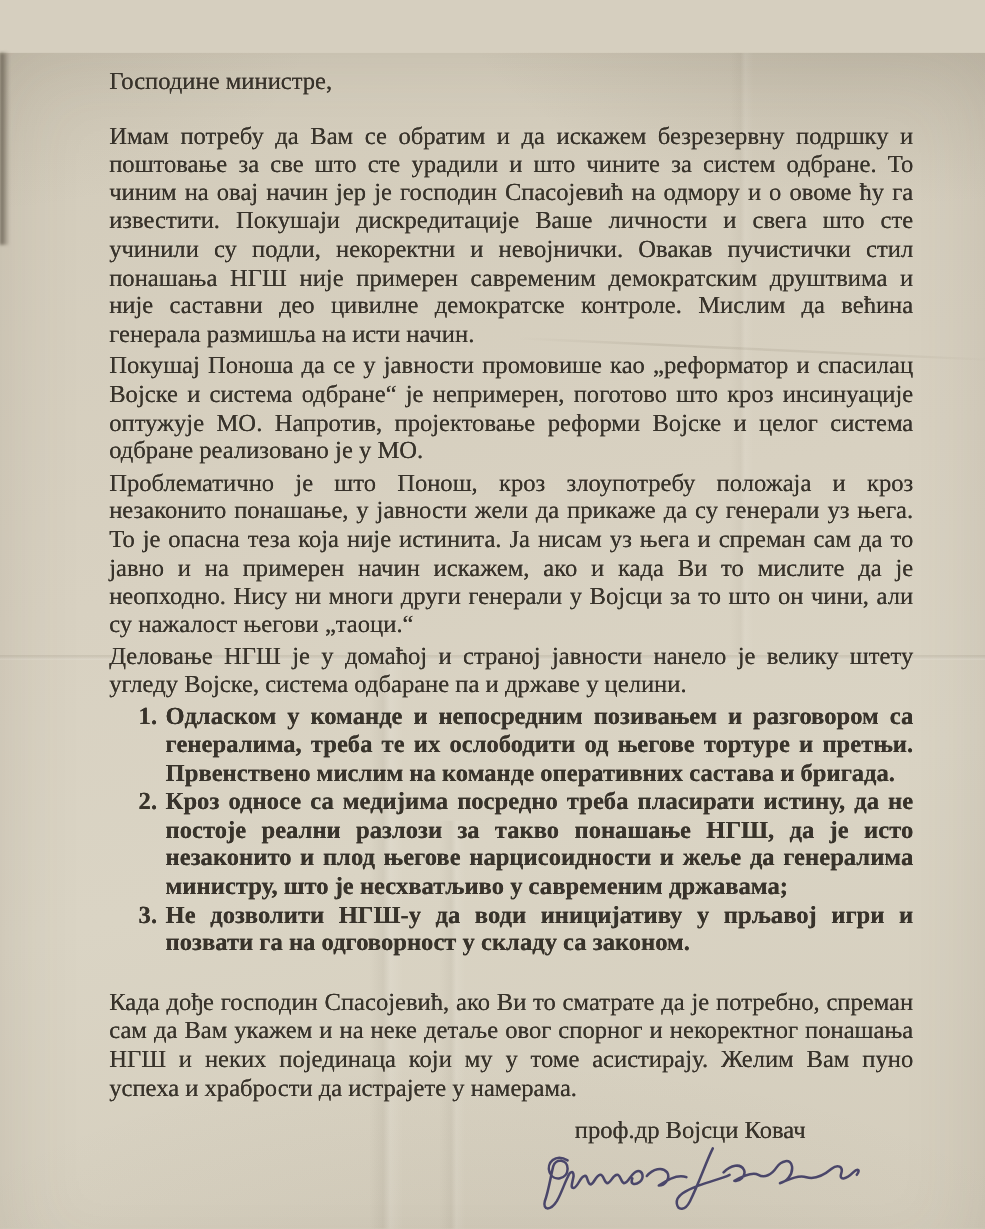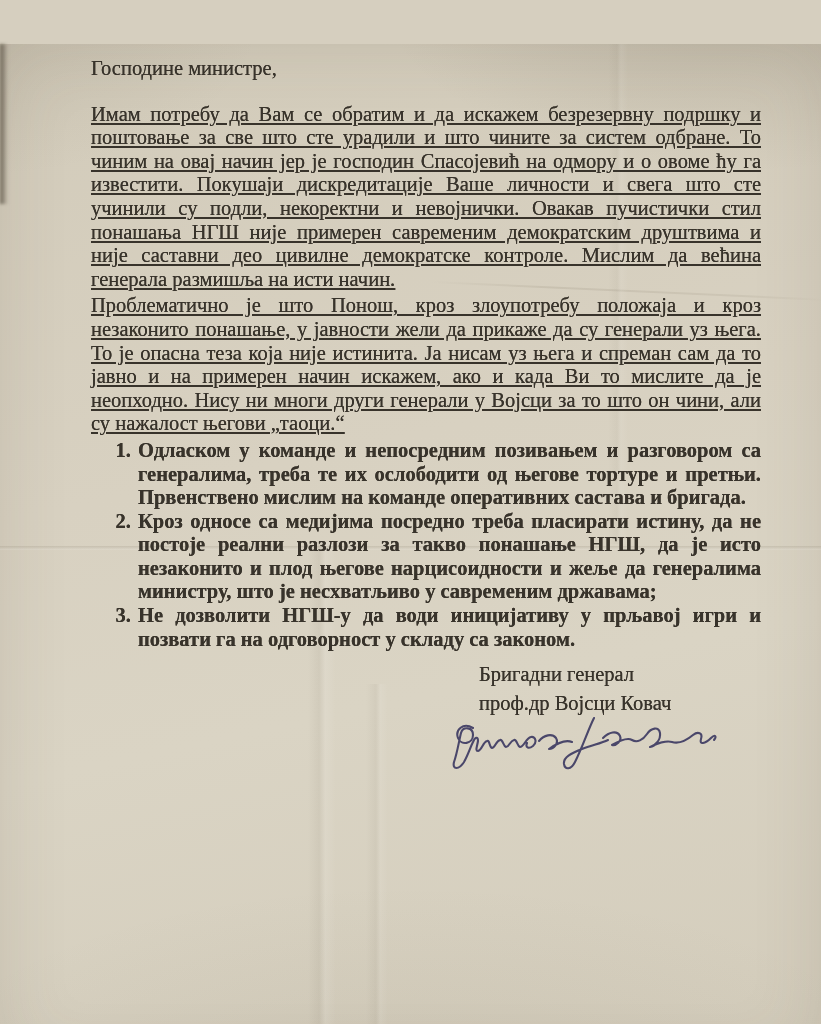--- a/index.html
+++ b/index.html
@@ -44,21 +44,21 @@
     background:linear-gradient(to right, transparent 12%, rgba(92,86,74,0.22) 40%, rgba(92,86,74,0.20));
     filter:blur(1px);}
   
   .content{
     position:relative;z-index:2;
     padding:13px 60px 0 91px;
     font-size:20.5px;line-height:23.6px;
     text-shadow:0 0 0.5px currentColor;
   }
   .salutation{margin:0 0 22px 0;}
-  p.body-para{margin:0 0 3px 0;text-align:justify;text-decoration:underline;}
+  p.body-para{margin:0 0 3px 0;text-align:justify;}
   p.intro{margin:0;}
   ol.proposals{margin:1px 0 0 0;padding:0 0 0 45px;}
   ol.proposals li{margin:0;padding-left:2px;text-align:justify;font-weight:bold;}
   p.closing{margin:26px 0 0 0;text-align:justify;}
   .sig-block{margin:9px 0 0 388px;line-height:29px;}
   .sig-svg{display:block;margin:-6px 0 0 -28px;}
   .sig-svg path{fill:none;stroke:var(--signature-ink);stroke-width:2.1;
     stroke-linecap:round;stroke-linejoin:round;opacity:0.92;}
 </style>
 </head>
@@ -72,32 +72,34 @@
   <div class="crease crease-v2"></div>
   <div class="crease crease-v3"></div>
   <div class="crease edge-left-dark"></div>
   <div class="crease edge-bottom"></div>
 
   <div class="content">
 
     <p class="salutation">Господине министре,</p>
 
     <p class="body-para">Имам потребу да Вам се обратим и да искажем безрезервну подршку и поштовање за све што сте урадили и што чините за систем одбране. То чиним на овај начин јер је господин Спасојевић на одмору и о овоме ћу га известити. Покушаји дискредитације Ваше личности и свега што сте учинили су подли, некоректни и невојнички. Овакав пучистички стил понашања НГШ није примерен савременим демократским друштвима и није саставни део цивилне демократске контроле. Мислим да већина генерала размишља на исти начин.</p>
+    <p class="body-para">Покушај Поноша да се у јавности промовише као „реформатор и спасилац Војске и система одбране“ је непримерен, поготово што кроз инсинуације оптужује МО. Напротив, пројектовање реформи Војске и целог система одбране реализовано је у МО.</p>
     <p class="body-para">Проблематично је што Понош, кроз злоупотребу положаја и кроз незаконито понашање, у јавности жели да прикаже да су генерали уз њега. То је опасна теза која није истинита. Ја нисам уз њега и спреман сам да то јавно и на примерен начин искажем, ако и када Ви то мислите да је неопходно. Нису ни многи други генерали у Војсци за то што он чини, али су нажалост његови „таоци.“</p>
+    <p class="body-para">Деловање НГШ је у домаћој и страној јавности нанело је велику штету угледу Војске, система одбаране па и државе у целини.</p>
 
 
     <ol class="proposals">
       <li>Одласком у команде и непосредним позивањем и разговором са генералима, треба те их ослободити од његове тортуре и претњи. Првенствено мислим на команде оперативних састава и бригада.</li>
       <li>Кроз односе са медијима посредно треба пласирати истину, да не постоје реални разлози за такво понашање НГШ, да је исто незаконито и плод његове нарцисоидности и жеље да генералима министру, што је несхватљиво у савременим државама;</li>
       <li>Не дозволити НГШ-у да води иницијативу у прљавој игри и позвати га на одговорност у складу са законом.</li>
     </ol>
 
+    <p class="closing">Када дође господин Спасојевић, ако Ви то сматрате да је потребно, спреман сам да Вам укажем и на неке детаље овог спорног и некоректног понашања НГШ и неких појединаца који му у томе асистирају. Желим Вам пуно успеха и храбрости да истрајете у намерама.</p>
 
     <div class="sig-block">
-      <div>Бригадни генерал</div>
       <div>проф.др Војсци Ковач</div>
       <svg class="sig-svg" width="272" height="58" viewBox="0 0 272 58" aria-hidden="true">
         <path d="M22,16 C12,10 4,18 7,26 C10,34 22,32 22,23 C22,15 12,14 10,21 C8,29 6,42 3,50 C1,58 8,58 13,50 C17,43 19,36 22,30 C24,25 27,24 27,29 C26,35 24,39 27,39 C31,38 32,30 36,29 C39,28 38,35 41,36 C44,36 45,29 49,28 C52,27 52,34 55,35 C58,35 59,29 63,28 C66,27 66,34 69,35 C73,35 75,26 80,25 C85,24 86,31 82,34 C78,37 74,36 76,31"></path>
         <path d="M88,29 C93,23 101,21 105,26 C108,31 103,37 98,37 C105,32 114,27 121,30"></path>
         <path d="M143,6 C137,18 132,34 124,50 C120,58 114,58 113,52 C112,45 121,41 131,37 C142,33 151,31 157,28"></path>
         <path d="M152,26 C158,20 166,18 169,24 C171,29 165,34 161,33 C168,29 176,25 181,28 C186,31 192,28 196,22 C200,16 208,14 209,21 C210,28 204,34 199,35 C206,32 214,28 221,30 C228,32 236,28 242,23 C247,19 252,21 250,27 C248,33 254,32 260,26 C264,22 266,24 263,28"></path>
       </svg>
     </div>
 
   </div>

